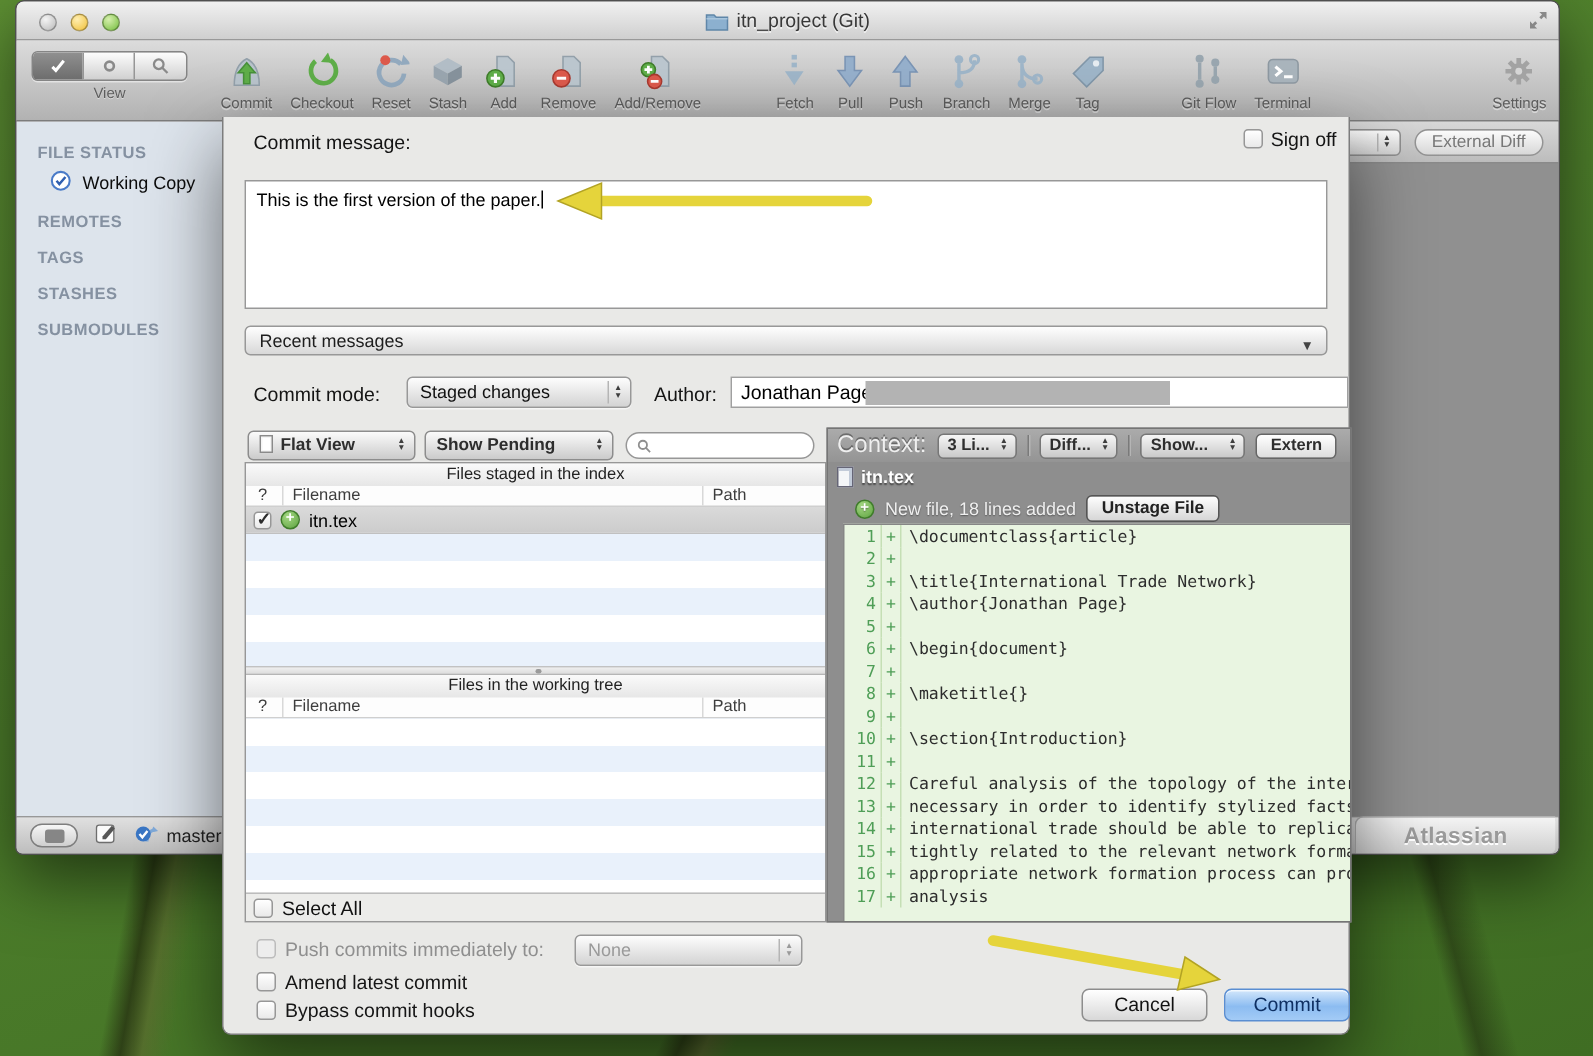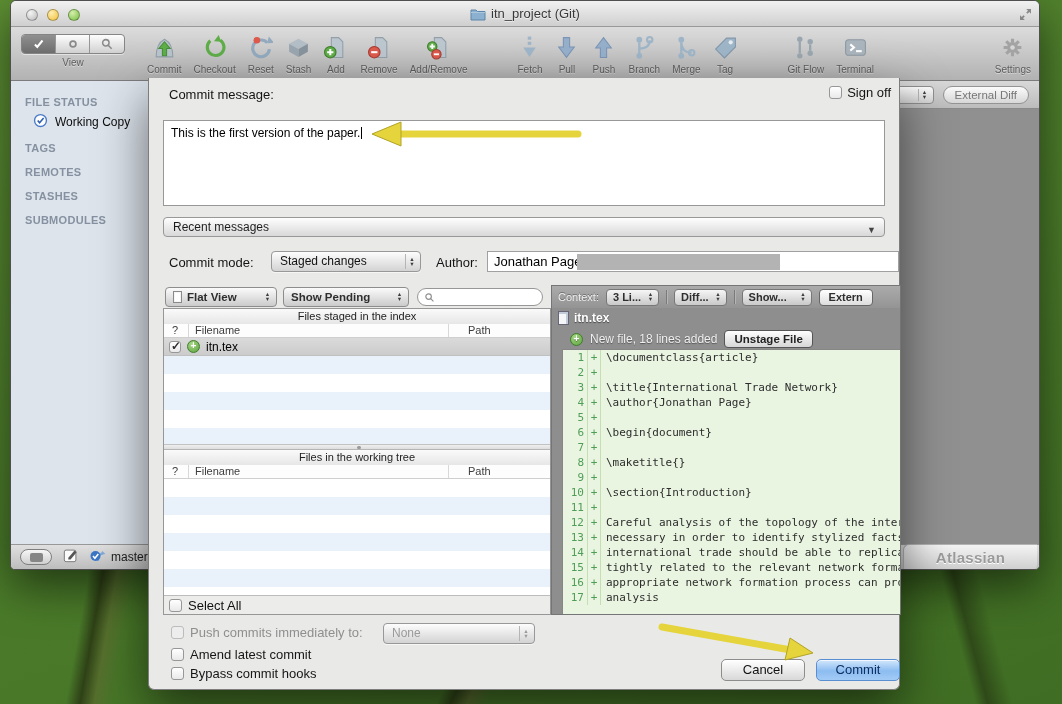--- a/index.html
+++ b/index.html
@@ -96,40 +96,40 @@
     vertical-align:-2px;margin-right:5px;box-shadow:inset 0 0 0 1px rgba(0,0,0,.04);}
   .search{width:126px;height:18px;border-radius:9px;border:1px solid #979797;background:#fff;
     display:flex;align-items:center;padding-left:6px;margin-left:2px;}
   .ltable{left:14px;top:230px;width:388px;height:307px;border:1px solid #979797;background:#fff;overflow:hidden;}
   .ltable .sec-head{position:absolute;left:0;right:0;height:24px;background:linear-gradient(#fafafa,#dcdcdc);
     border-bottom:1px solid #b2b2b2;font-size:11px;font-weight:normal;color:#222;text-align:center;line-height:14px;}
   .ltable .col-head{position:absolute;left:0;right:0;height:14px;background:#fdfdfd;border-bottom:1px solid #cfcfcf;
     font-size:11px;color:#3d3d3d;line-height:13px;}
   .col-q{position:absolute;left:8px;}
   .col-f{position:absolute;left:24px;border-left:1px solid #d8d8d8;padding-left:6px;top:0;bottom:0;}
-  .col-p{position:absolute;left:284px;border-left:1px solid #d8d8d8;padding-left:19px;top:0;bottom:0;}
+  .col-p{position:absolute;left:304px;border-left:1px solid #d8d8d8;padding-left:6px;top:0;bottom:0;}
   .frow{position:absolute;left:0;right:0;height:18px;background:linear-gradient(#dadada,#cccccc);
     border-bottom:1px solid #c0c0c0;display:flex;align-items:center;gap:6px;padding-left:5px;font-size:12px;color:#000;}
   .frow .cb{width:12px;height:12px;}
   .badge-plus{width:13px;height:13px;border-radius:50%;flex-shrink:0;
     background:radial-gradient(circle at 35% 30%,#a5d884,#5da23f);border:1px solid #3f7d2a;position:relative;}
   .badge-plus::after{content:"+";position:absolute;left:0;right:0;top:-1px;text-align:center;
     font-size:10px;line-height:12px;color:#fff;font-weight:bold;}
   .stripes-a{position:absolute;left:0;right:0;background:repeating-linear-gradient(180deg,#e9f1fb 0 18px,#ffffff 18px 36px);}
   .stripes-b{position:absolute;left:0;right:0;background:repeating-linear-gradient(180deg,#ffffff 0 18px,#e9f1fb 18px 36px);}
   .splitter{position:absolute;left:0;right:0;height:6px;background:linear-gradient(#efefef,#dddddd);
     border-top:1px solid #c2c2c2;border-bottom:1px solid #b5b5b5;}
   .splitter i{position:absolute;left:50%;top:1px;width:4px;height:3px;border-radius:2px;background:#9a9a9a;}
   .selall{position:absolute;left:0;right:0;bottom:0;height:19px;background:#ececea;border-top:1px solid #bcbcbc;
     display:flex;align-items:center;gap:6px;padding-left:5px;font-size:13px;color:#111;}
   
   .rpane{left:402px;top:207px;width:350px;height:330px;background:#8e8e8e;border:1px solid #757575;overflow:hidden;}
   .rp-controls{position:absolute;left:0;right:0;top:0;height:22px;background:linear-gradient(#ababab,#949494);
     display:flex;align-items:center;gap:7px;padding-left:6px;}
-  .ctx-lbl{font-size:11px;color:#efefef;text-shadow:0 -1px 0 rgba(0,0,0,.35);}
+  .ctx-lbl{font-size:16px;color:#efefef;text-shadow:0 -1px 0 rgba(0,0,0,.35);}
   .rp-pop{position:relative;height:17px;border:1px solid #777;border-radius:4px;flex-shrink:0;
     background:linear-gradient(#f6f6f6,#c9c9c9);font-size:11px;font-weight:bold;color:#2e2e2e;line-height:15px;
     padding:0 17px 0 6px;}
   .rp-pop .stepper{width:11px;border-left:none;}
   .rp-sep{width:1px;height:14px;background:#7a7a7a;box-shadow:1px 0 0 #b5b5b5;flex-shrink:0;}
   .rp-ext{height:17px;border:1px solid #666;border-radius:4px;background:linear-gradient(#fff,#ddd);
     font-size:11px;font-weight:bold;color:#2e2e2e;line-height:15px;padding:0 9px;flex-shrink:0;}
   .rp-file{position:absolute;left:6px;top:25px;display:flex;align-items:center;gap:5px;
     font-size:12px;font-weight:bold;color:#fff;text-shadow:0 1px 1px rgba(0,0,0,.5);}
   .bigpage{width:11px;height:14px;background:#f4f6f8;border:1px solid #667;box-shadow:inset -2px 2px 0 rgba(120,140,170,.4);}
@@ -363,22 +363,22 @@
     <div class="main">
       <div class="sidebar" id="sidebar">
           <div class="sb-section">FILE STATUS</div>
           <div class="sb-item">
             <span><svg width="15" height="15" viewBox="0 0 24 24">
                 <circle cx="12" cy="12" r="9.5" fill="#fff" stroke="#4a7bc8" stroke-width="2.2"></circle>
                 <path d="M7.5 12l3 3.5 6.5-7.5" stroke="#2f5fb0" stroke-width="2.6" fill="none"></path>
               </svg></span>
             <span>Working Copy</span>
           </div>
+          <div class="sb-section">REMOTES</div>
           <div class="sb-section">TAGS</div>
-          <div class="sb-section">REMOTES</div>
           <div class="sb-section">STASHES</div>
           <div class="sb-section">SUBMODULES</div>
         </div>
       <div class="behind">
         <div class="behind-strip">
           <span class="mini-popup"><span>e...</span><span class="stepper">
                 <span>▲</span>
                 <span>▼</span>
               </span></span>
           <span class="ext-btn">External Diff</span>

